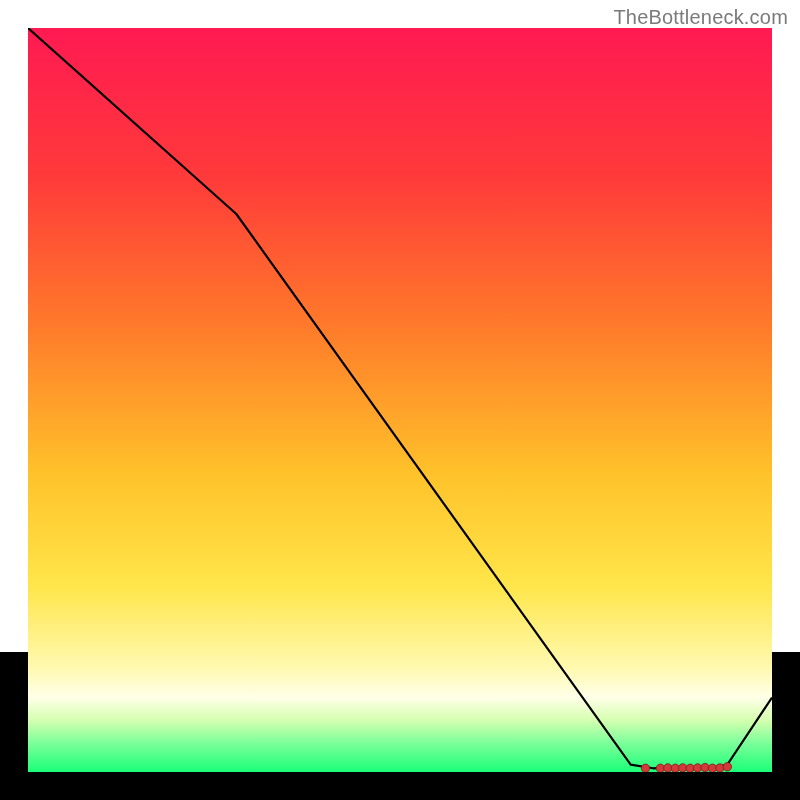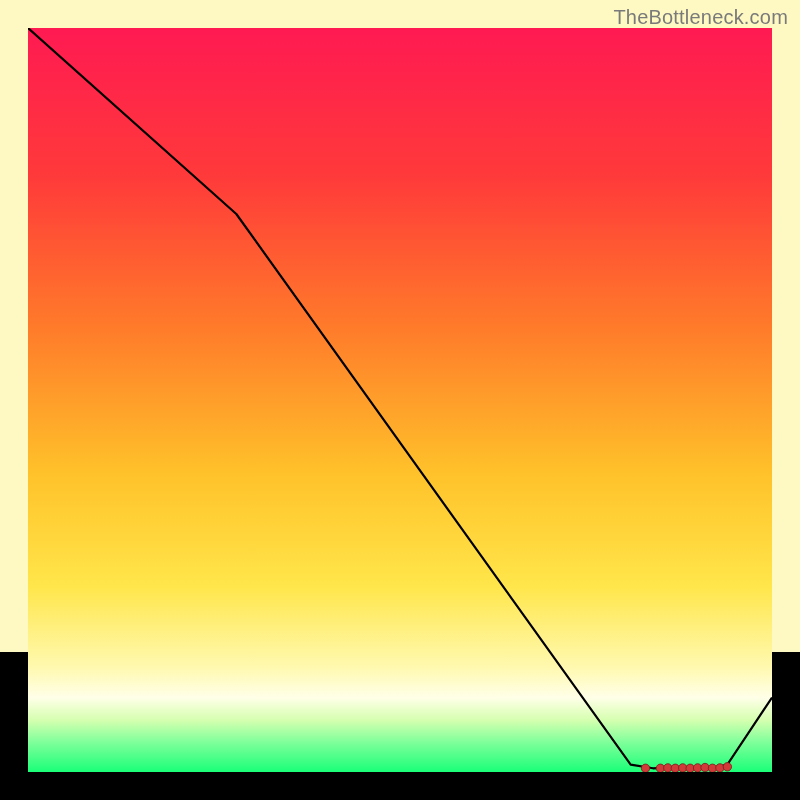--- a/index.html
+++ b/index.html
@@ -8,21 +8,21 @@
     width: 800px;
     height: 800px;
     background: #000;
     font-family: Arial, Helvetica, sans-serif;
     overflow: hidden;
   }
   .outer {
     position: relative;
     width: 800px;
     height: 652px;
-    background: #fef9c3;
+    background: #ffffff;
   }
   .credit {
     position: absolute;
     top: 6px;
     right: 12px;
     color: #7a7a7a;
     font-size: 20px;
     font-weight: 500;
     letter-spacing: 0.2px;
   }

